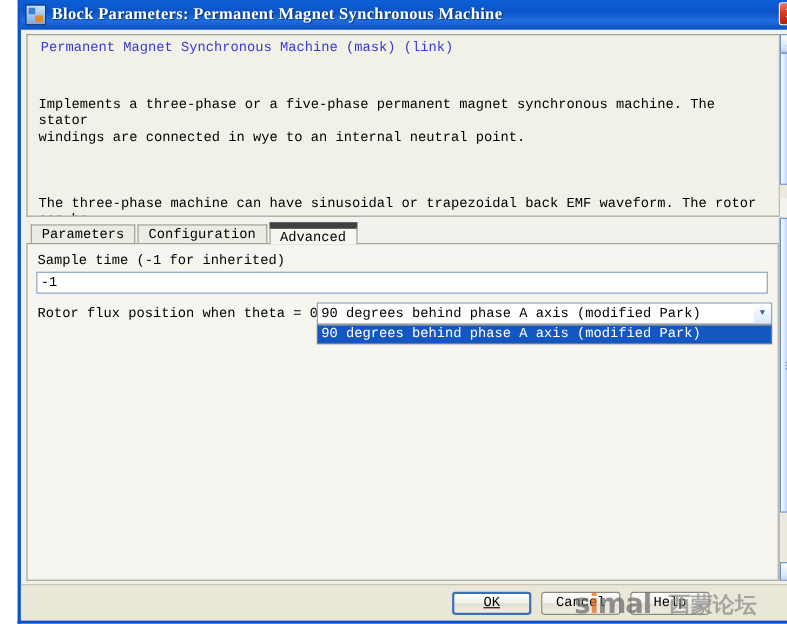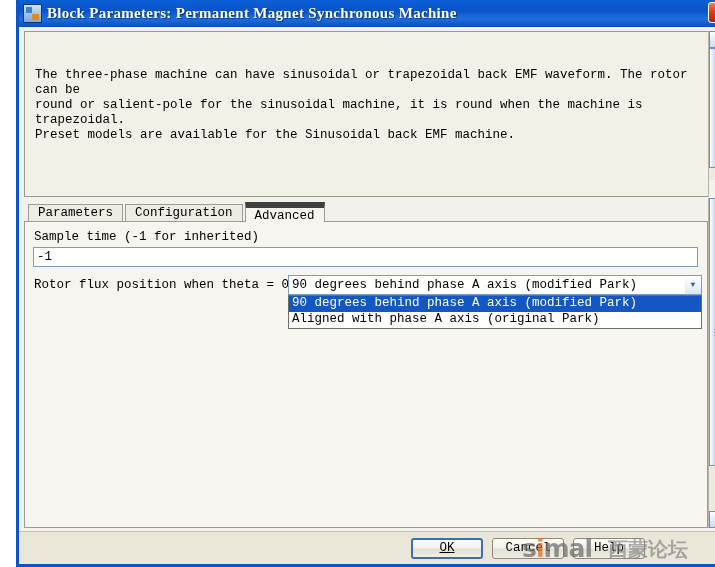--- a/index.html
+++ b/index.html
@@ -383,21 +383,24 @@
 
 <div class="window">
 
   <div class="titlebar">
     <div class="title-icon"></div>
     <div class="title-text">Block Parameters: Permanent Magnet Synchronous Machine</div>
     <div class="close-btn">✕</div>
   </div>
 
   <div class="desc-panel">
+    <div class="desc-head">Permanent Magnet Synchronous Machine (mask) (link)</div>
     <div class="desc-body">
+      <div class="desc-para">Implements a three-phase or a five-phase permanent magnet synchronous machine. The stator
+windings are connected in wye to an internal neutral point.</div>
       <div class="desc-para">The three-phase machine can have sinusoidal or trapezoidal back EMF waveform. The rotor can be
 round or salient-pole for the sinusoidal machine, it is round when the machine is trapezoidal.
 Preset models are available for the Sinusoidal back EMF machine.</div>
       
     </div>
   </div>
 
   <div class="sb sb-desc">
     <div class="sb-btn up">▲</div>
     <div class="sb-track">
@@ -419,21 +422,20 @@
 
     <div class="field-label lbl-rotor">Rotor flux position when theta = 0:</div>
 
     <div class="combo">
       <span>90 degrees behind phase A axis (modified Park)</span>
       <span class="combo-arrow">▼</span>
     </div>
 
     <div class="combo-list">
       <div class="combo-item selected">90 degrees behind phase A axis (modified Park)</div>
-      <div class="combo-item">Aligned with phase A axis (original Park)</div>
     </div>
 
   </div>
 
   <div class="sb sb-main">
     <div class="sb-track" style="top:0; bottom:17px;">
       <div class="sb-thumb" style="top:0; height:268px;">
         <span class="grip"></span>
       </div>
     </div>

